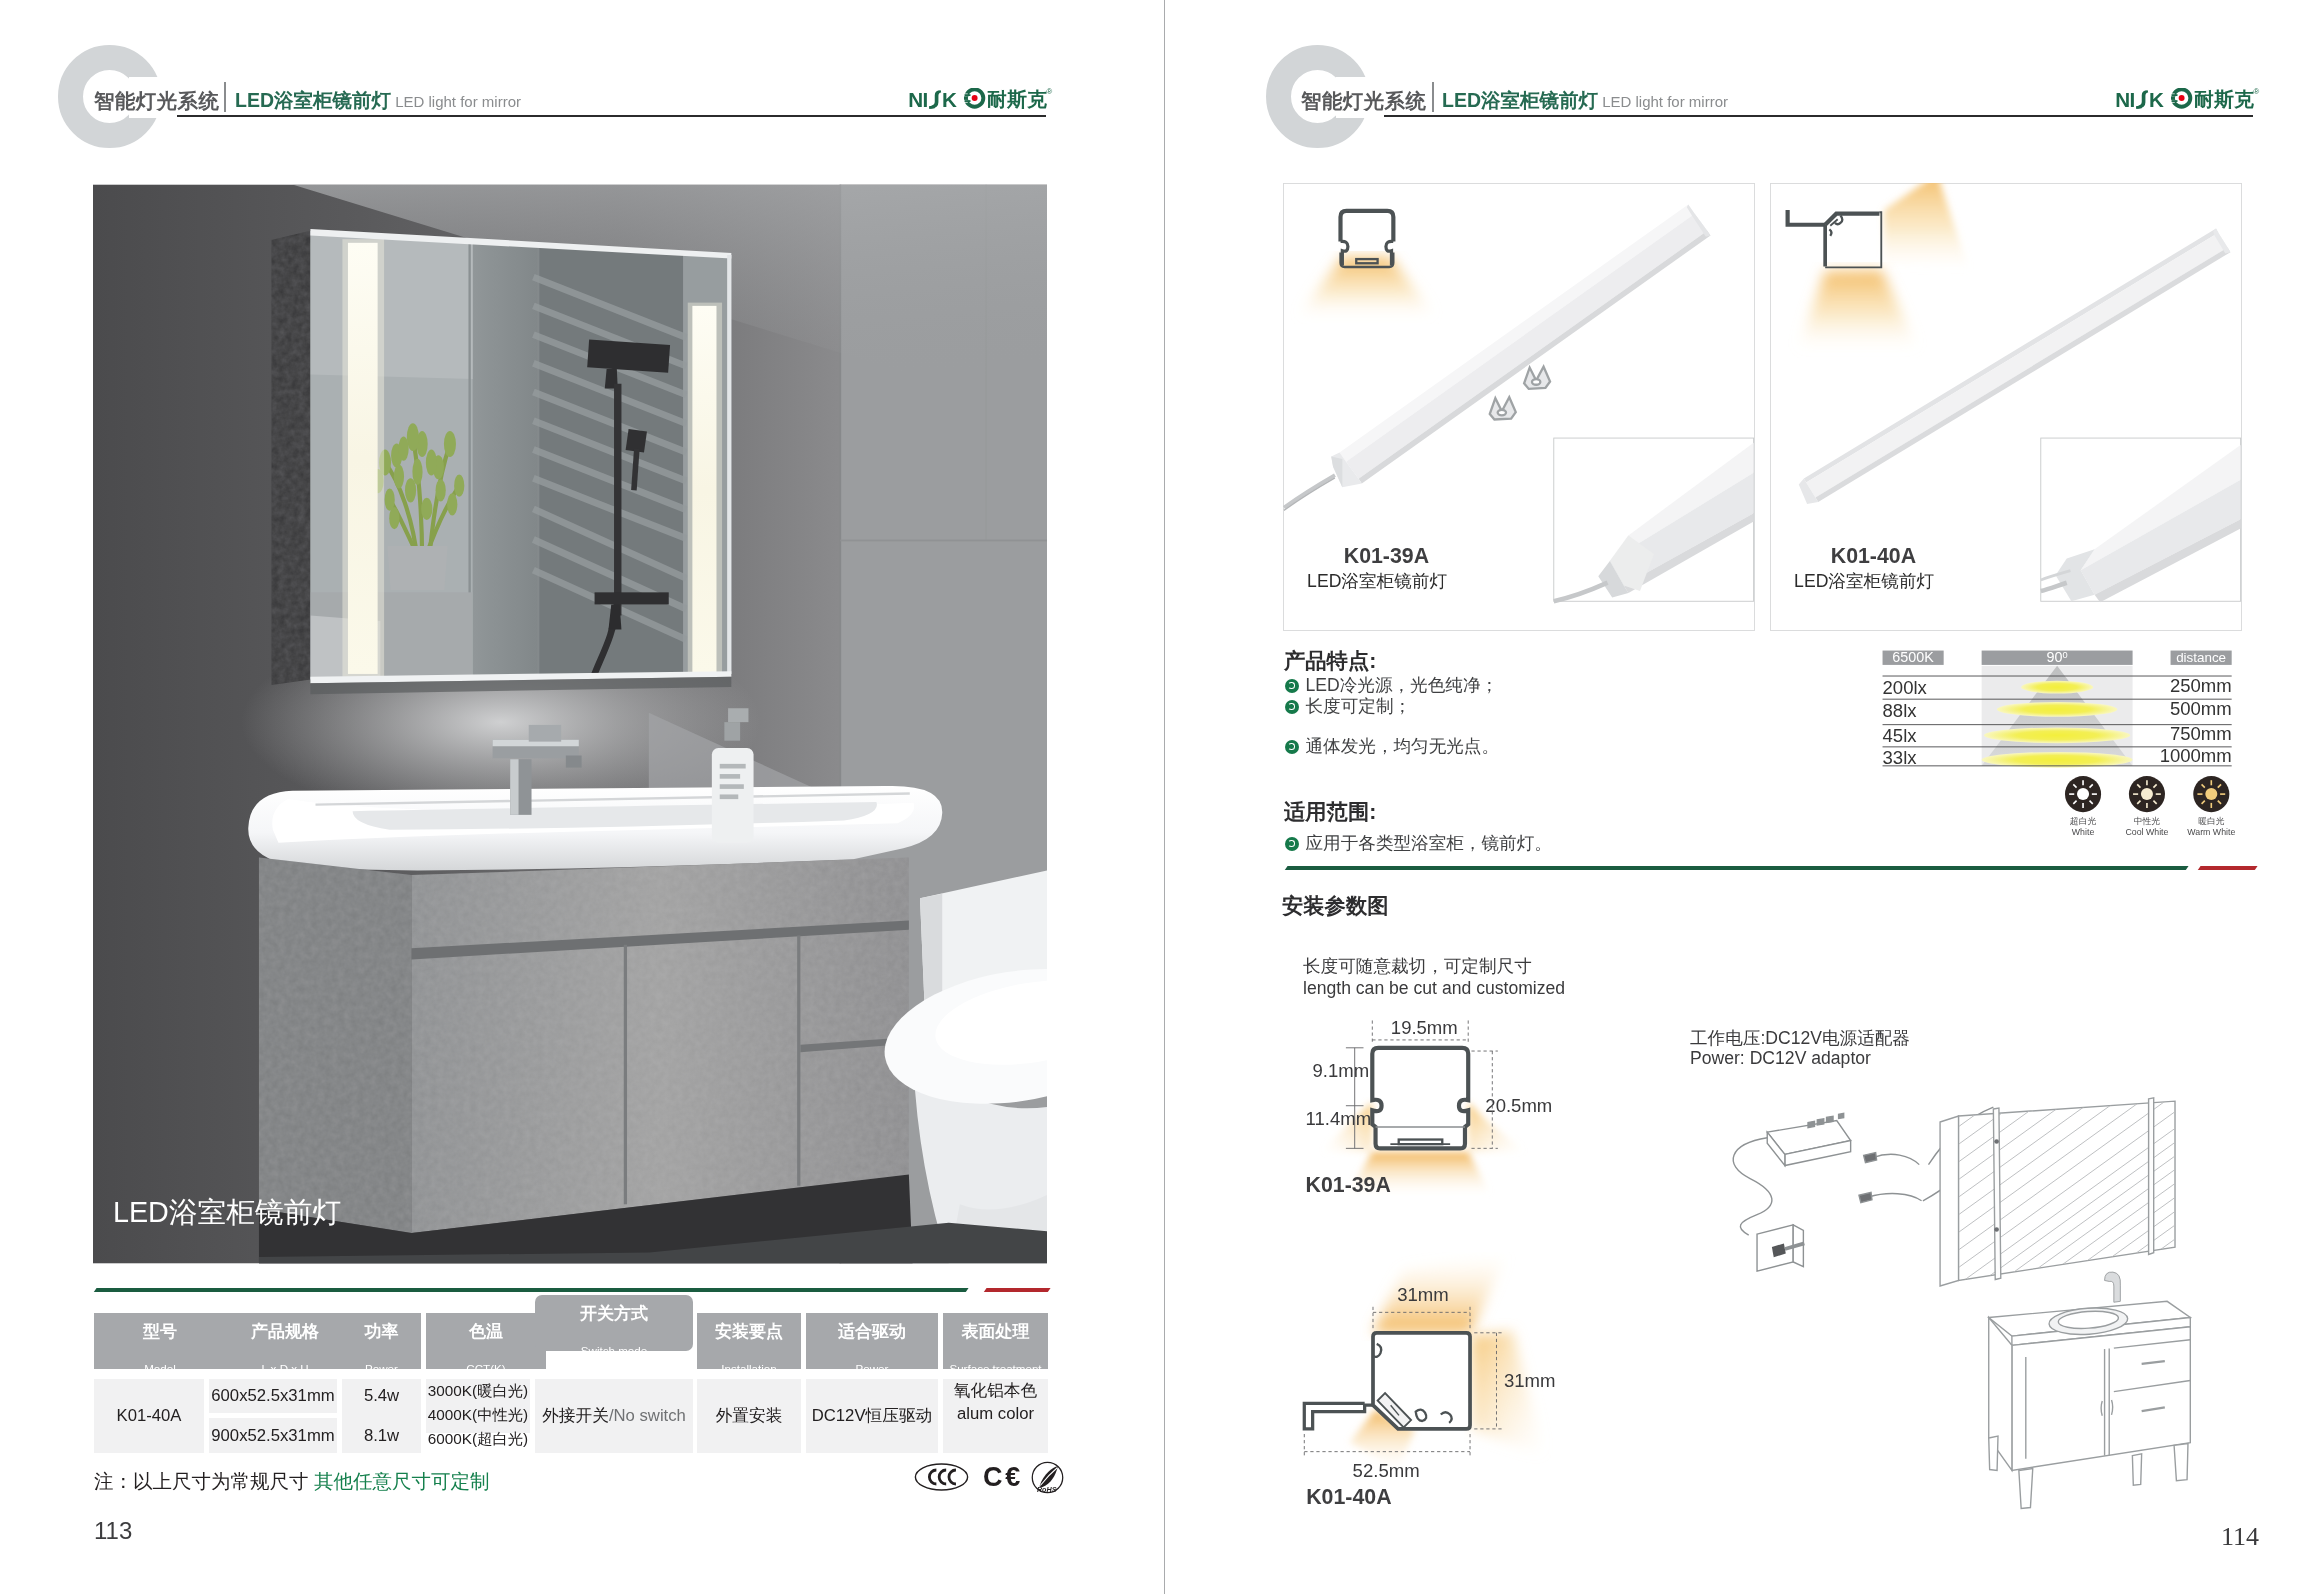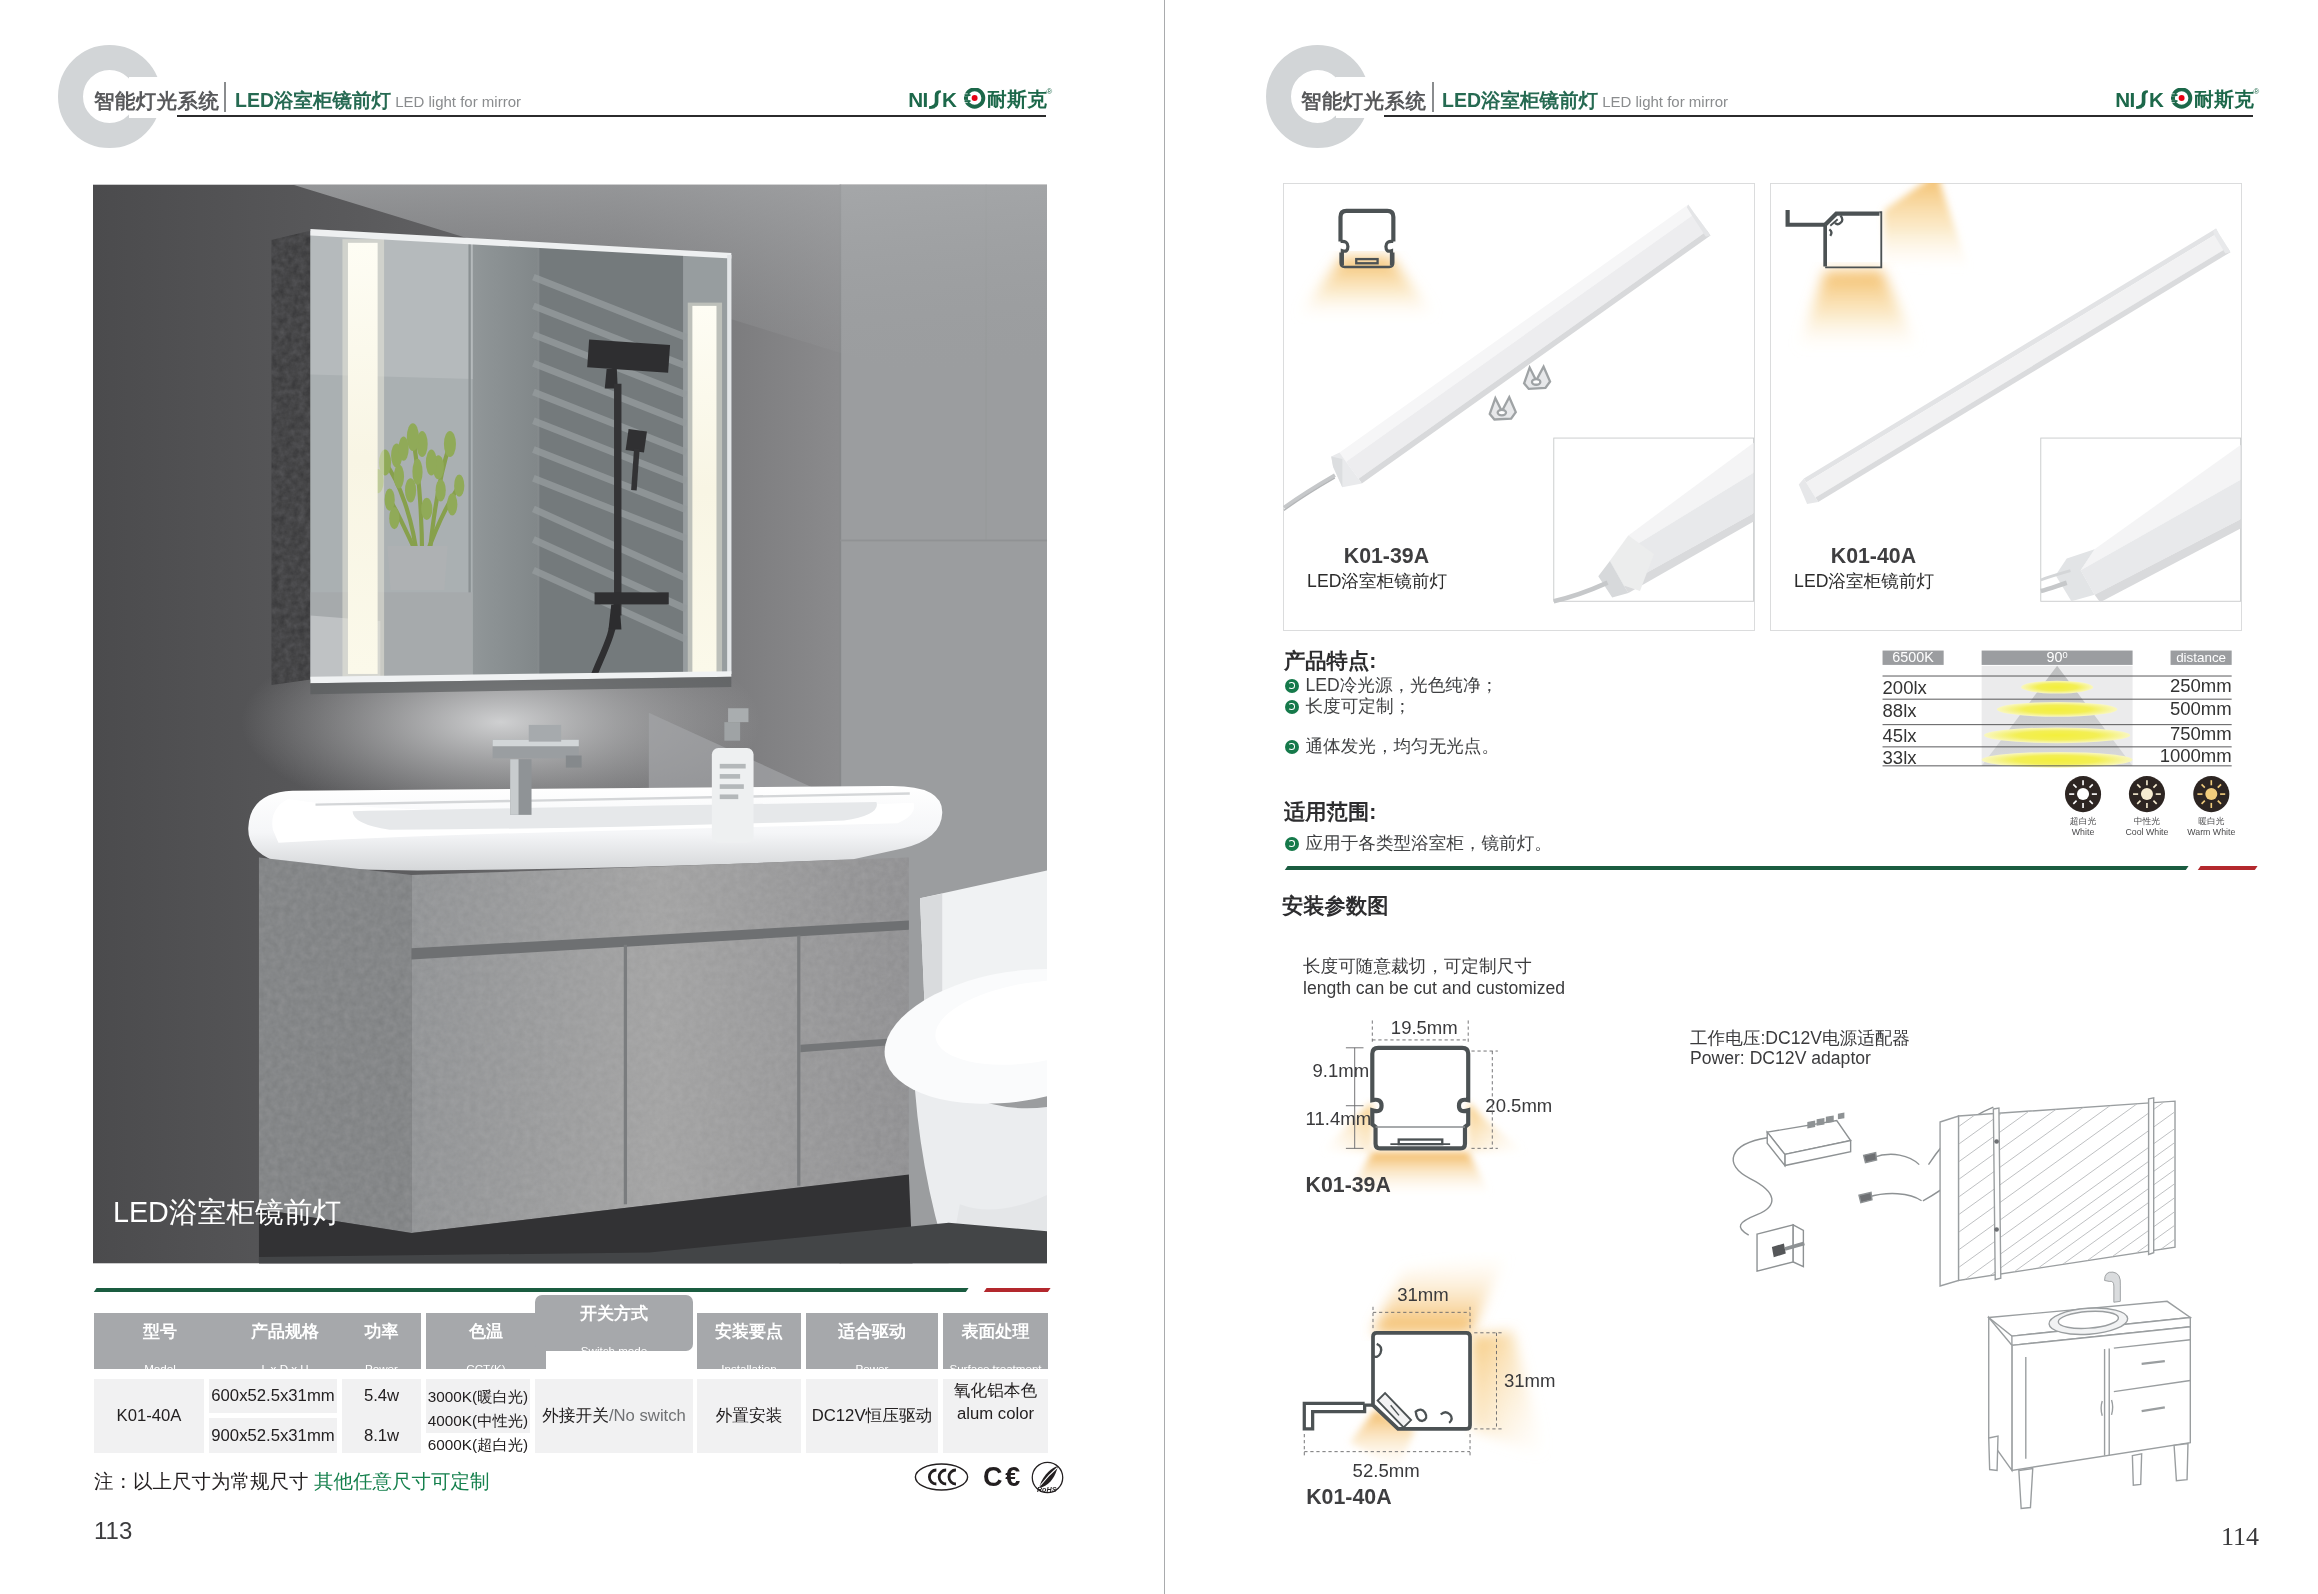--- a/index.html
+++ b/index.html
@@ -317,21 +317,21 @@
 <div class="abs dc" style="left:94px;top:1379px;width:110px;height:74px;line-height:74px;">K01-40A</div>
 
 <div class="abs dc" style="left:209px;top:1379px;width:128px;height:34px;line-height:34px;">600x52.5x31mm</div>
 
 <div class="abs dc" style="left:209px;top:1418px;width:128px;height:35px;line-height:35px;">900x52.5x31mm</div>
 
 <div class="abs dc" style="left:342px;top:1379px;width:79px;height:50px;line-height:34px;">5.4w</div>
 
 <div class="abs dc" style="left:342px;top:1418px;width:79px;height:35px;line-height:35px;">8.1w</div>
 
-<div class="abs dc" style="left:426px;top:1379px;width:104px;height:54px;font-size:15.3px;line-height:24px;padding-top:6px;box-sizing:border-box;">3000K(暖白光)<br>4000K(中性光)<br>6000K(超白光)</div>
+<div class="abs dc" style="left:426px;top:1379px;width:104px;height:54px;font-size:15.3px;line-height:24px;padding-top:0;box-sizing:border-box;">3000K(暖白光)<br>4000K(中性光)<br>6000K(超白光)</div>
 
 <div class="abs dc" style="left:535px;top:1379px;width:158px;height:74px;line-height:74px;">外接开关<span style="color:#6f7173;">/No switch</span></div>
 
 <div class="abs dc" style="left:697px;top:1379px;width:104px;height:74px;line-height:74px;">外置安装</div>
 
 <div class="abs dc" style="left:806px;top:1379px;width:132px;height:74px;line-height:74px;">DC12V恒压驱动</div>
 
 <div class="abs dc" style="left:943px;top:1379px;width:105px;height:74px;line-height:23px;box-sizing:border-box;">氧化铝本色<br>alum color</div>
 
 <div class="abs" style="left:94px;top:1468px;font-size:19.5px;color:#231f20;white-space:nowrap;">注：以上尺寸为常规尺寸 <span style="color:#15804d;">其他任意尺寸可定制</span></div>

